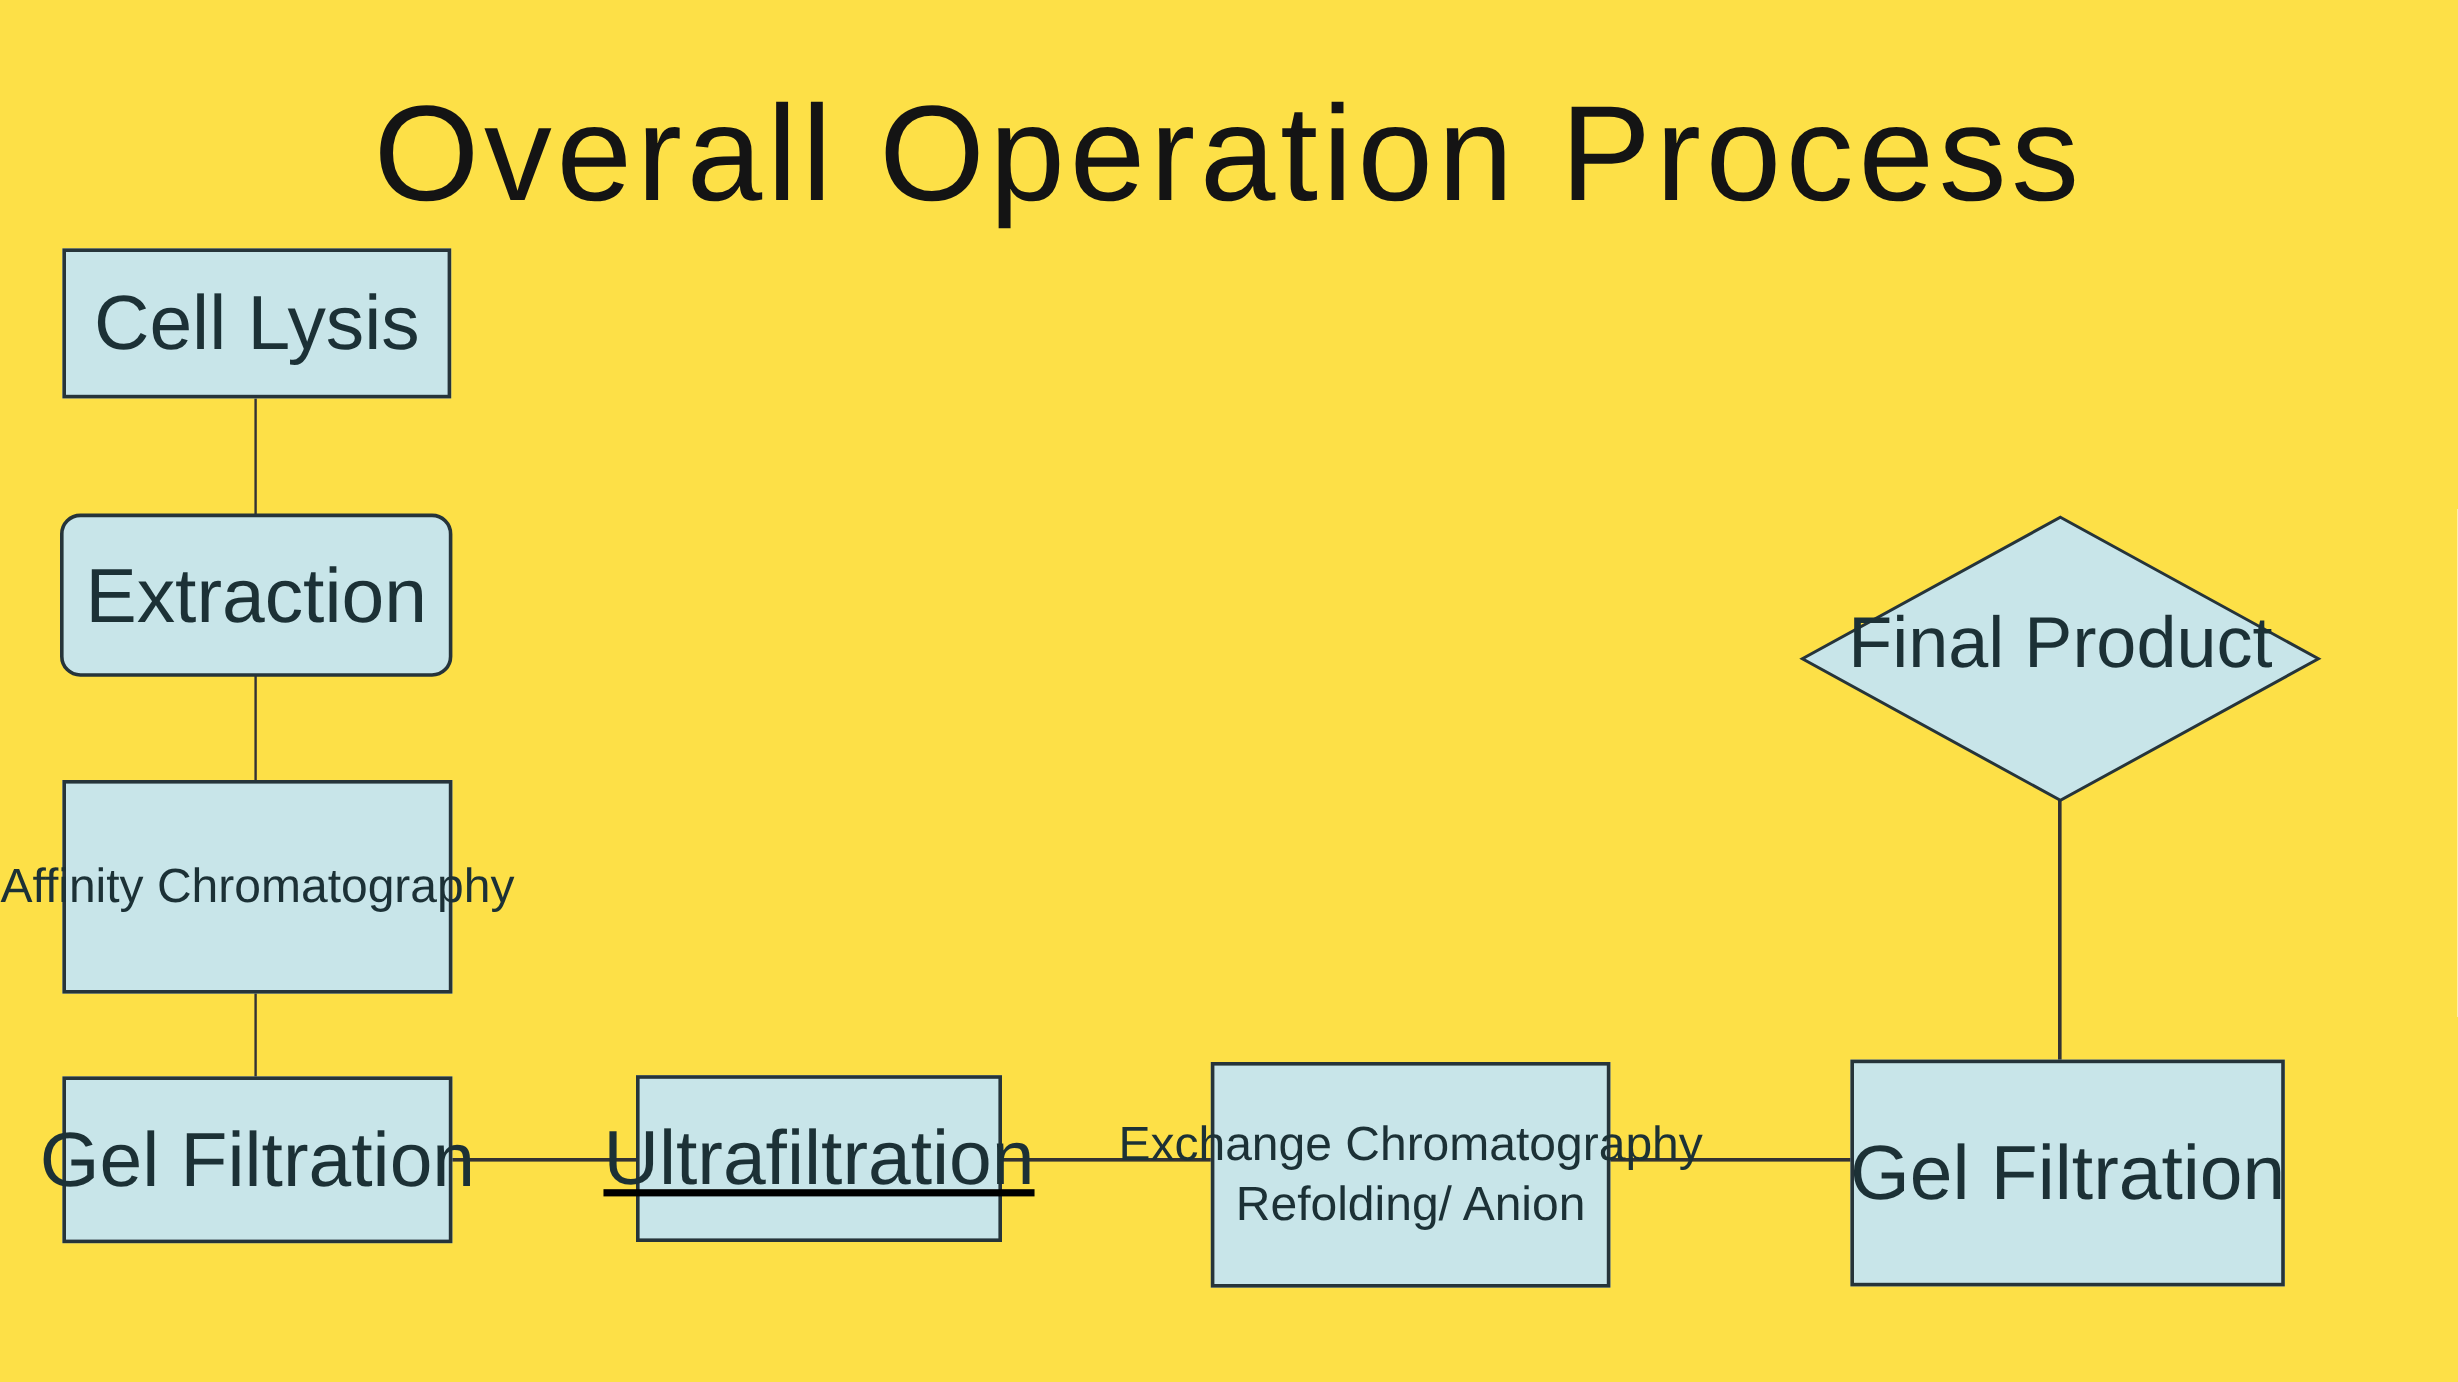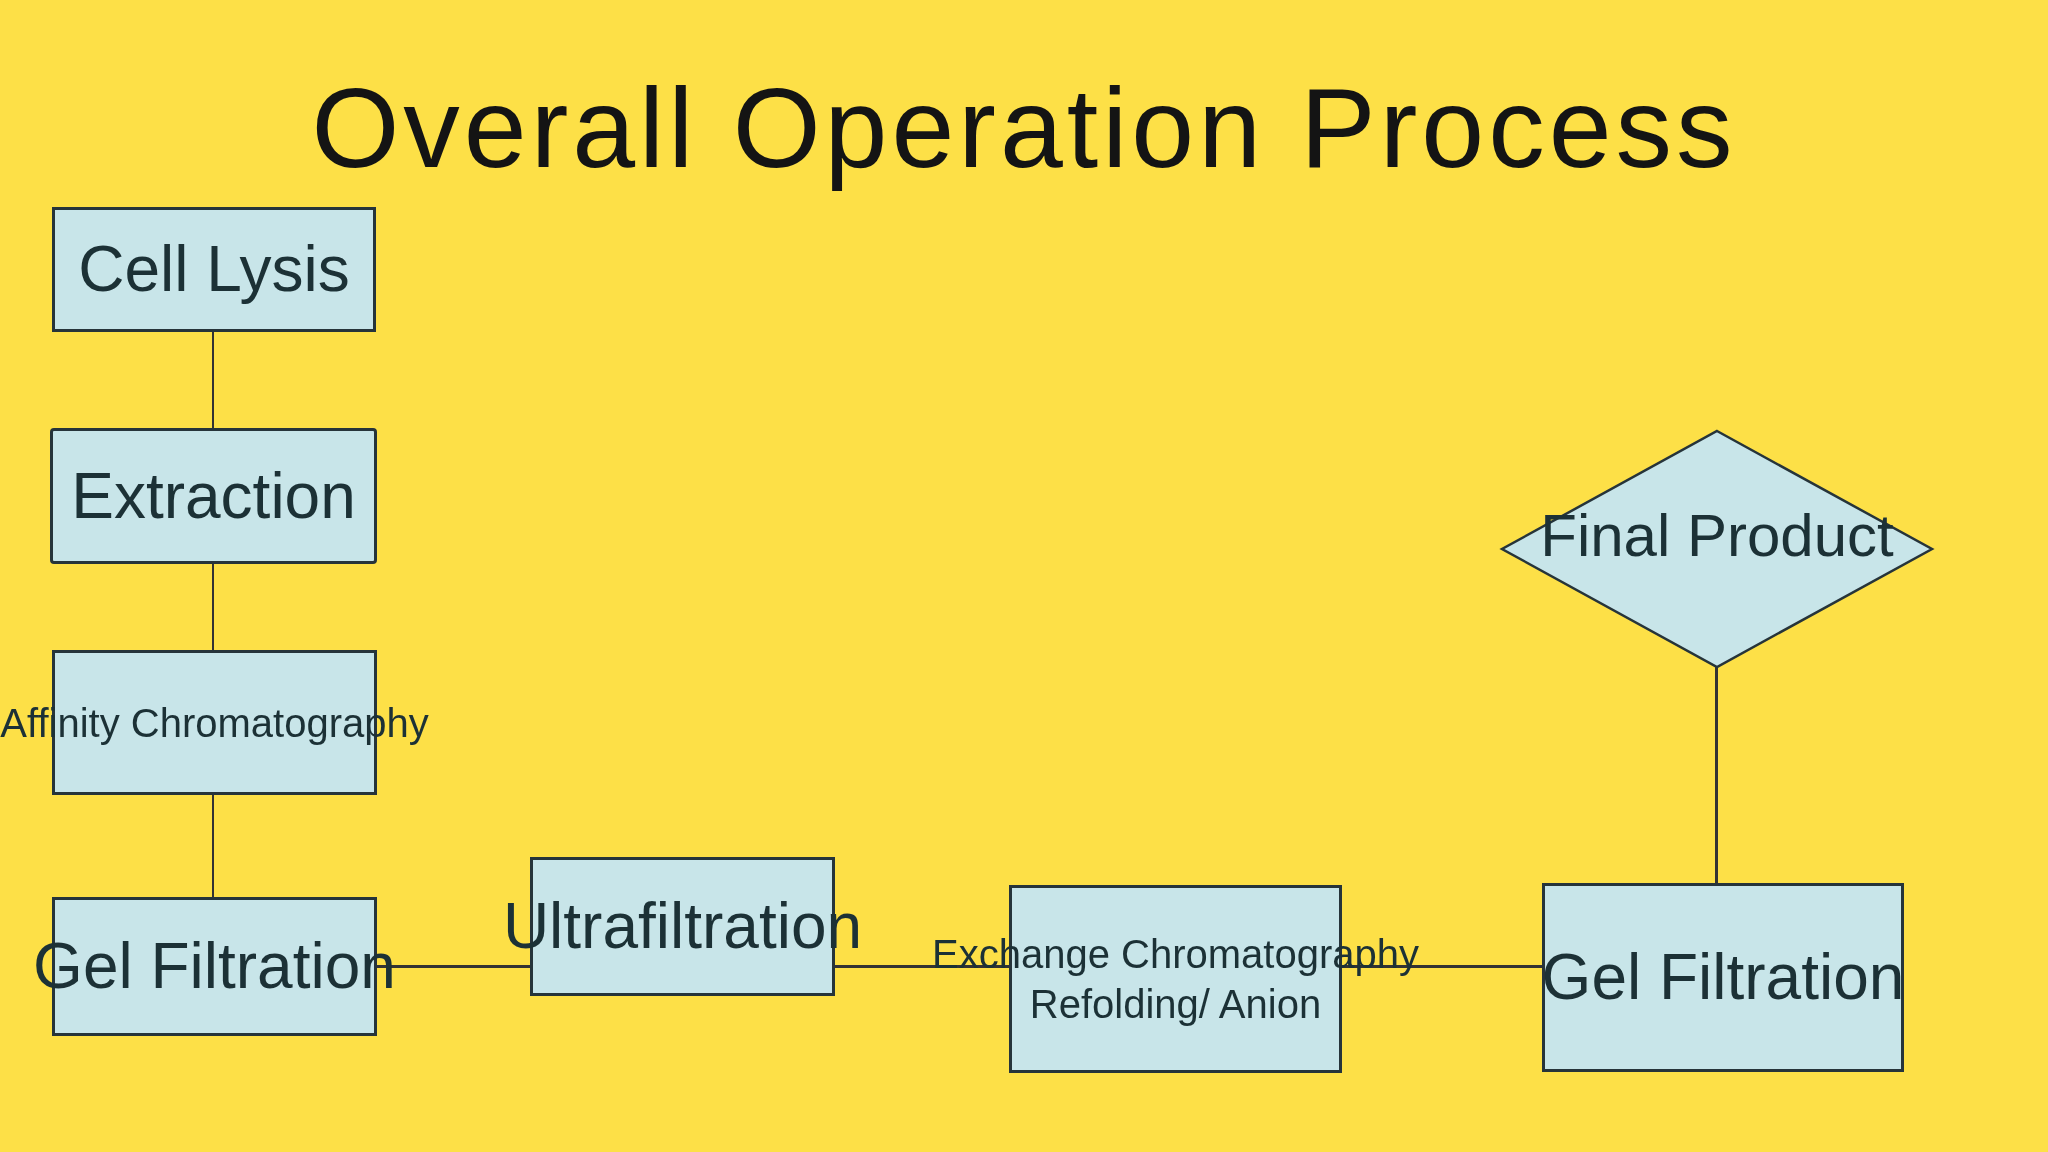--- a/index.html
+++ b/index.html
@@ -44,24 +44,24 @@
     font-size: 64px;
     white-space: nowrap;
     text-align: center;
     line-height: 1.2;
   }
   .node .label.small {
     font-size: 40px;
     line-height: 1.25;
   }
   .node-cell-lysis      { left: 52px;   top: 207px; width: 324px; height: 125px; }
-  .node-extraction      { left: 50px;   top: 428px; width: 327px; height: 136px; border-radius: 4px; }
-  .node-affinity        { left: 52px;   top: 650px; width: 325px; height: 145px; }
+  .node-extraction      { left: 50px;   top: 428px; width: 327px; height: 136px; border-radius: 17px; }
+  .node-affinity        { left: 52px;   top: 650px; width: 325px; height: 178px; }
   .node-gel-1           { left: 52px;   top: 897px; width: 325px; height: 139px; }
-  .node-ultra           { left: 530px;  top: 857px; width: 305px; height: 139px; }
+  .node-ultra           { left: 530px;  top: 896px; width: 305px; height: 139px; text-decoration: underline; }
   .node-refolding       { left: 1009px; top: 885px; width: 333px; height: 188px; }
   .node-gel-2           { left: 1542px; top: 883px; width: 362px; height: 189px; }
 
   .connector {
     position: absolute;
     background: var(--connector, #333333);
     z-index: 1;
   }
   .conn-v { width: 2.5px; }
   .conn-h { height: 2.5px; }

